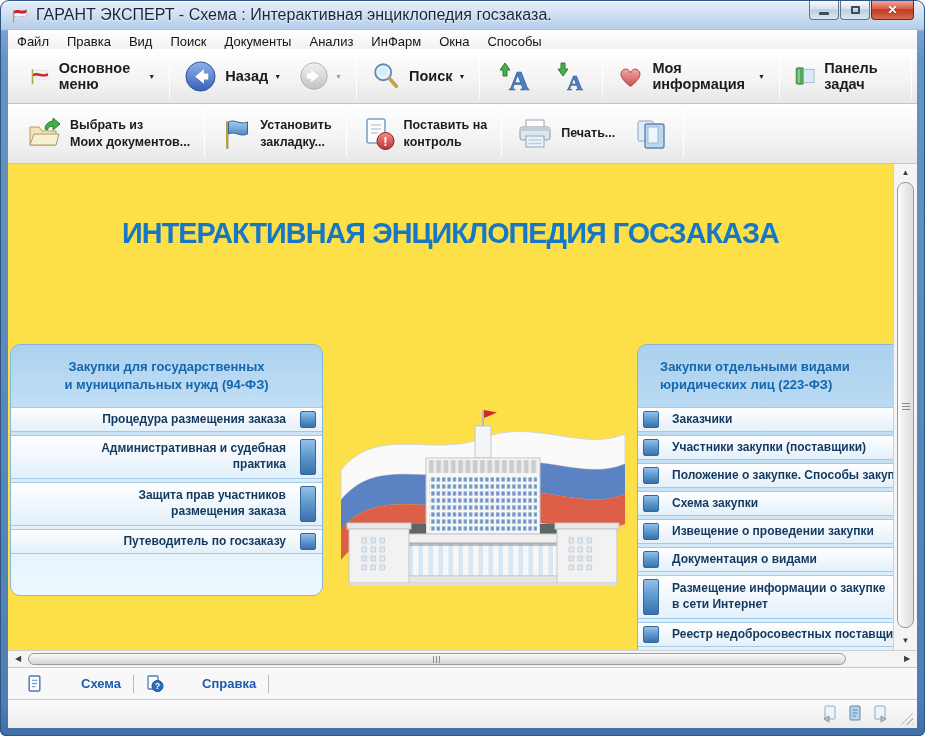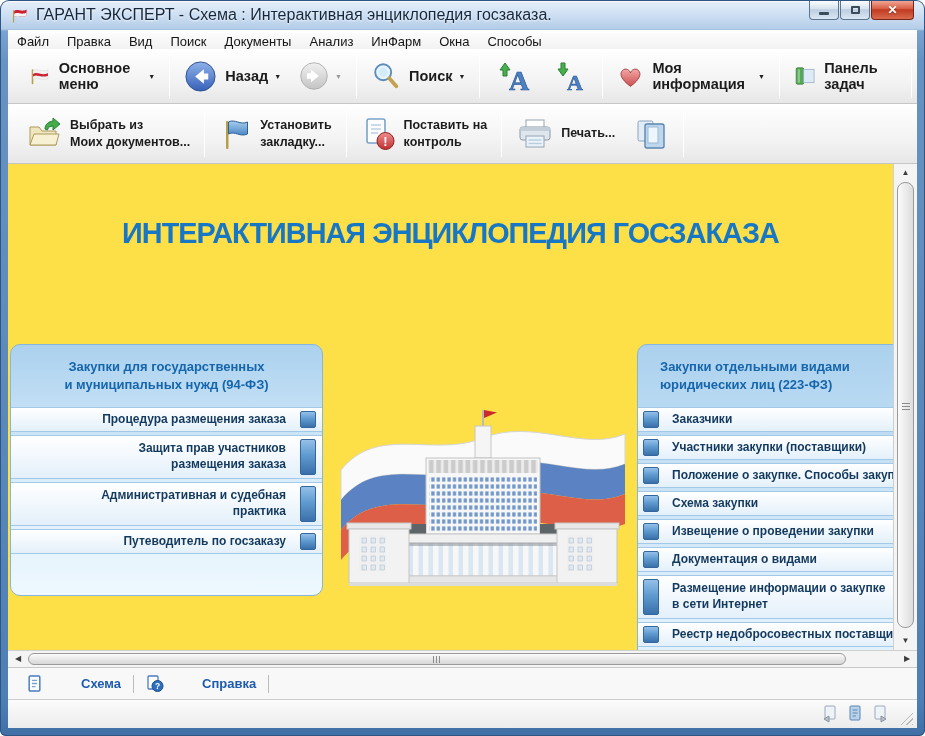--- a/index.html
+++ b/index.html
@@ -295,26 +295,26 @@
       <div class="scheme-title">ИНТЕРАКТИВНАЯ ЭНЦИКЛОПЕДИЯ ГОСЗАКАЗА</div>
 
       <div class="panel left-panel">
         <div class="panel-header">Закупки для государственных
 и муниципальных нужд (94-ФЗ)</div>
         <div class="panel-items">
           <div class="bar h1">
               <span>Процедура размещения заказа</span>
             </div>
           <div class="bar h2">
+              <span>Административная и судебная
+практика</span>
+            </div>
+          <div class="bar h2">
               <span>Защита прав участников
 размещения заказа</span>
-            </div>
-          <div class="bar h2">
-              <span>Административная и судебная
-практика</span>
             </div>
           <div class="bar h1">
               <span>Путеводитель по госзаказу</span>
             </div>
         </div>
       </div>
 
       <svg class="building" viewBox="0 0 300 218">
         <defs>
           <pattern id="winp" width="5.4" height="7" patternUnits="userSpaceOnUse">

